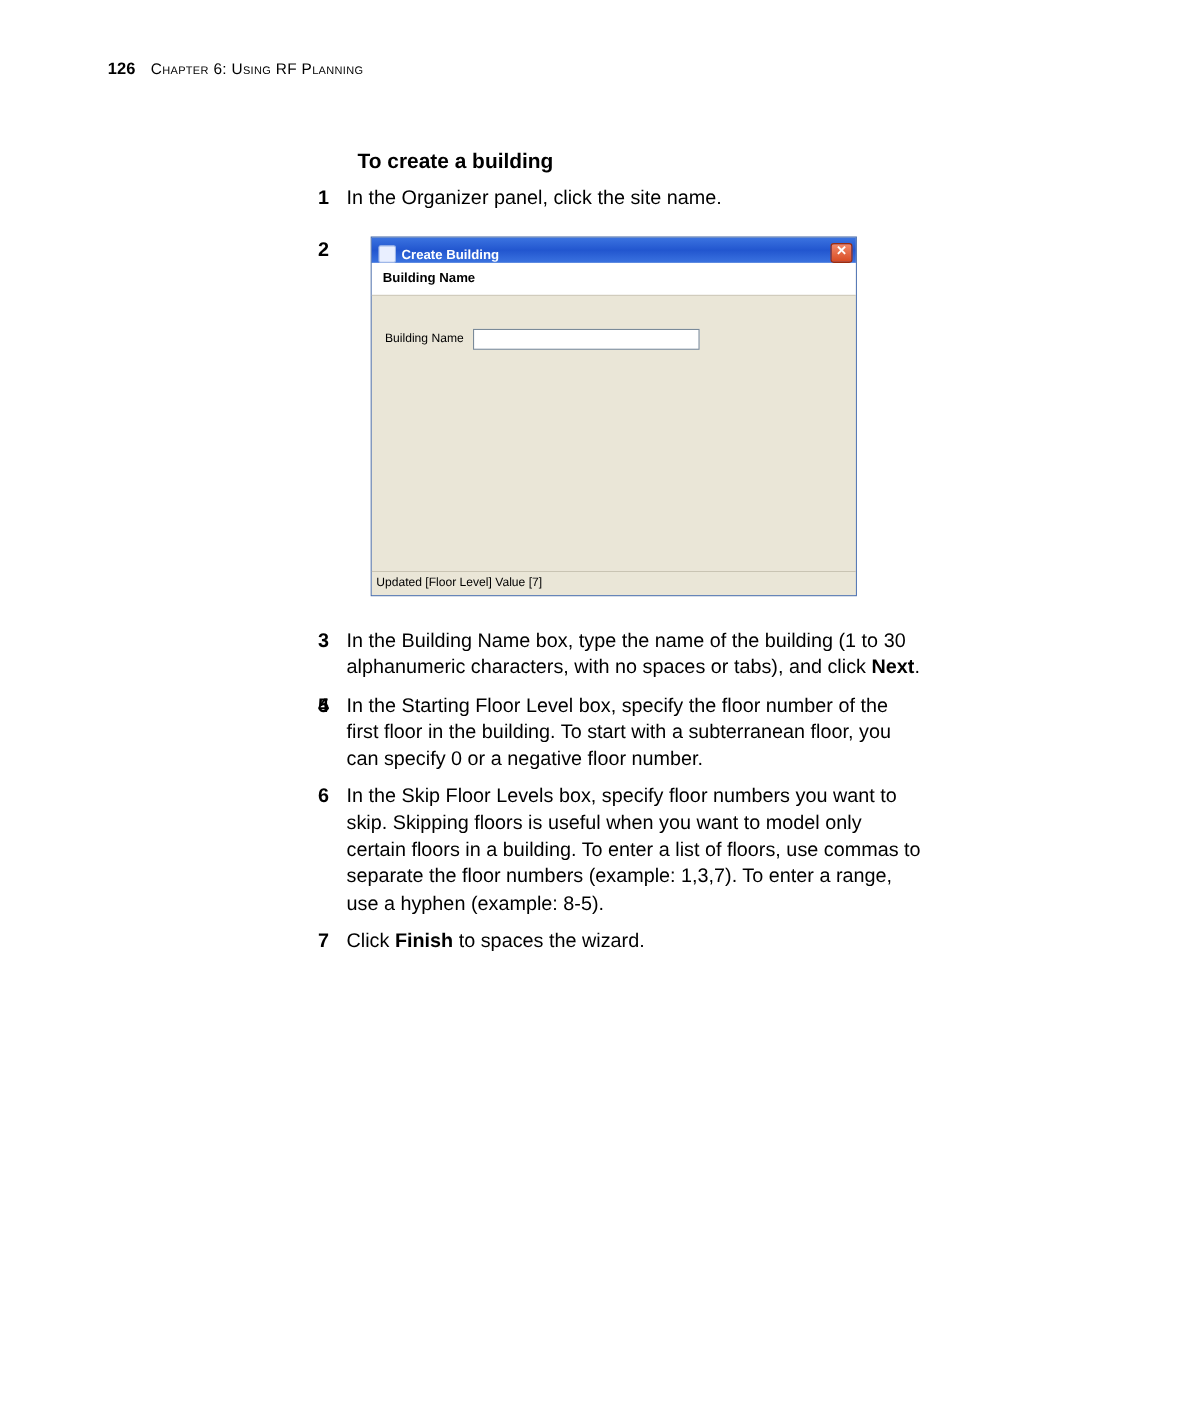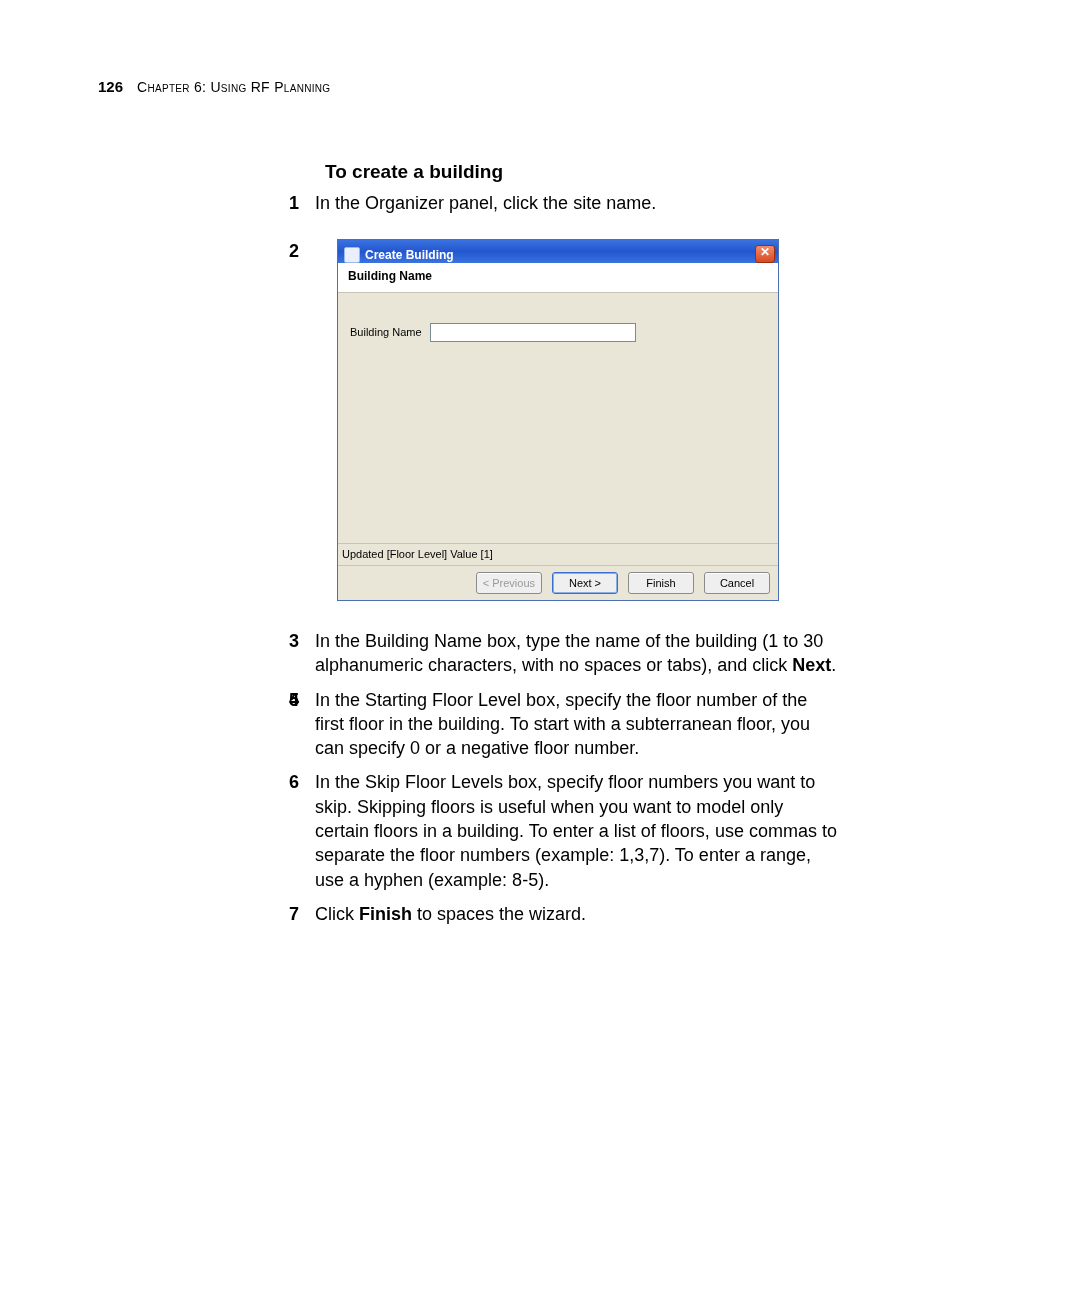--- a/index.html
+++ b/index.html
@@ -7,21 +7,21 @@
     padding: 0;
     background: #ffffff;
     font-family: "Segoe UI", "Helvetica Neue", Arial, sans-serif;
     color: #000;
   }
   .page {
     width: 930px;
     height: 1296px;
     position: relative;
     box-sizing: border-box;
-    padding: 78px 90px 60px 98px;
+    padding: 54px 90px 60px 98px;
   }
   .running-head {
     display: flex;
     align-items: baseline;
     gap: 14px;
     font-size: 14px;
     margin-bottom: 64px;
   }
   .running-head .pg {
     font-weight: 700;
@@ -214,28 +214,22 @@
               <div class="h1">Building Name</div>
             </div>
 
             <div class="wiz-body">
               <div class="field-row">
                 <span>Building Name</span>
                 <input type="text" value="" style="">
               </div>
             </div>
 
-            <div class="wiz-status">Updated [Floor Level] Value [1]</div>
-
-            <div class="wiz-buttons">
-              <button class="disabled">&lt; Previous</button>
-              <button class="primary">Next &gt;</button>
-              <button>Finish</button>
-              <button>Cancel</button>
-            </div>
+            <div class="wiz-status">Updated [Floor Level] Value [7]</div>
+
 
           </div>
         </div>
       </li>
 
       <li>
         <span class="num">3</span>
         <span>
           <span>In the Building Name box, type the name of the building (1 to 30 alphanumeric characters, with no spaces or tabs), and click </span><span class="inline-bold">Next</span><span>.</span>
         </span>

